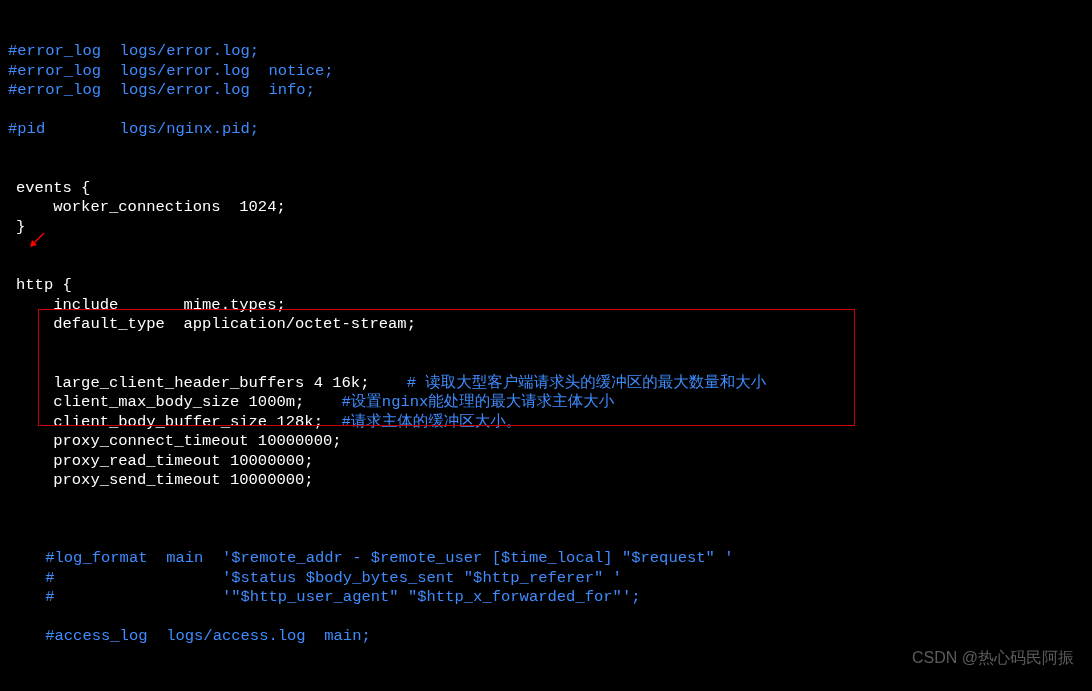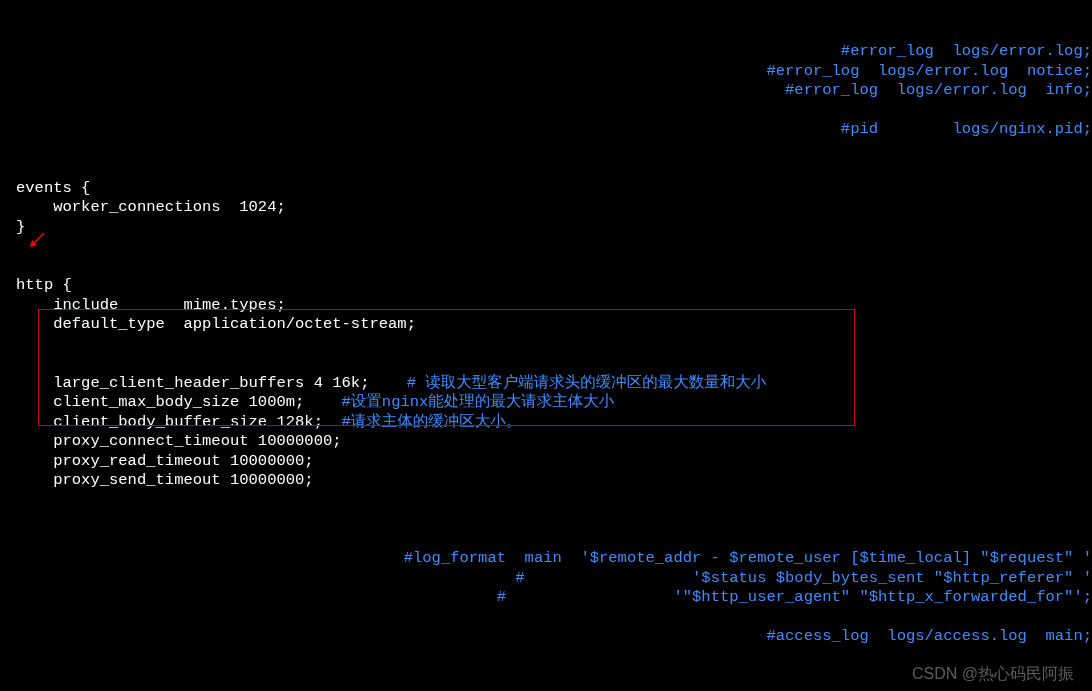--- a/index.html
+++ b/index.html
@@ -26,36 +26,35 @@
     .line {
       display: block;
       min-height: 19.5px;
     }
     .white {
       color: #ffffff;
       margin-left: 8px;
     }
     .blue {
       color: #3f8cff;
-      text-align: right;
     }
     .highlight-box {
       position: absolute;
       border: 1px solid #cc0000;
       pointer-events: none;
     }
     .arrow {
       position: absolute;
       color: #ff0000;
       font-size: 20px;
       pointer-events: none;
     }
     .watermark {
       position: absolute;
-      bottom: 8px;
+      bottom: 24px;
       right: 18px;
       color: #777777;
       font-family: sans-serif;
       font-size: 16px;
       opacity: 0.78;
     }
   </style>
 </head>
 <body>
 

